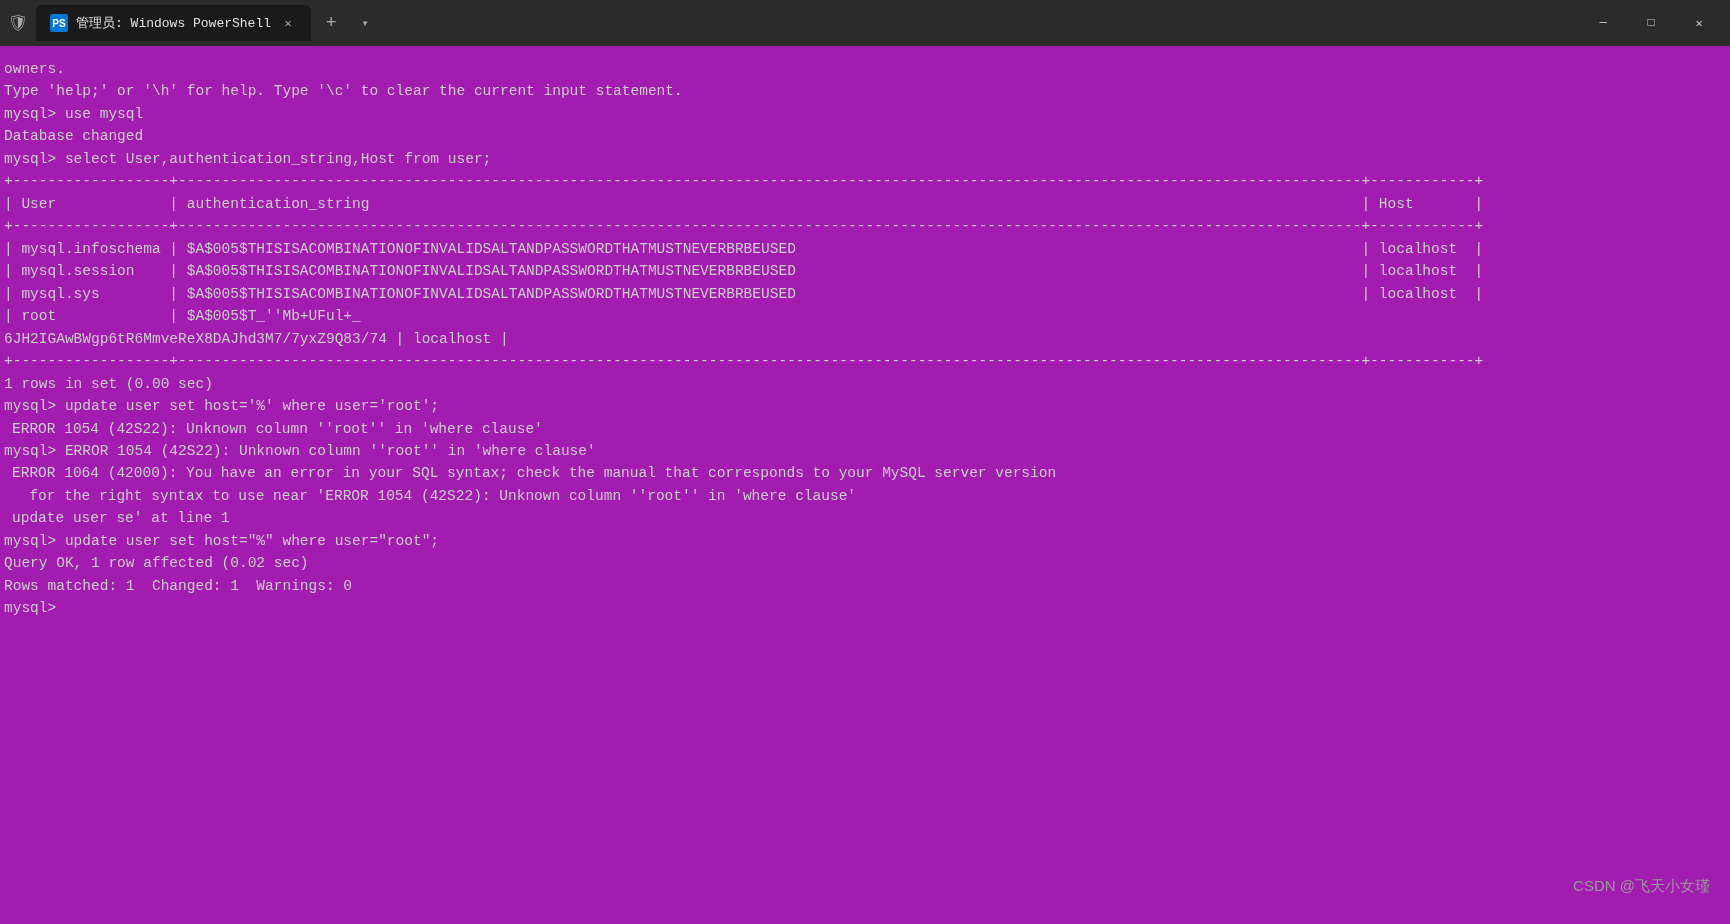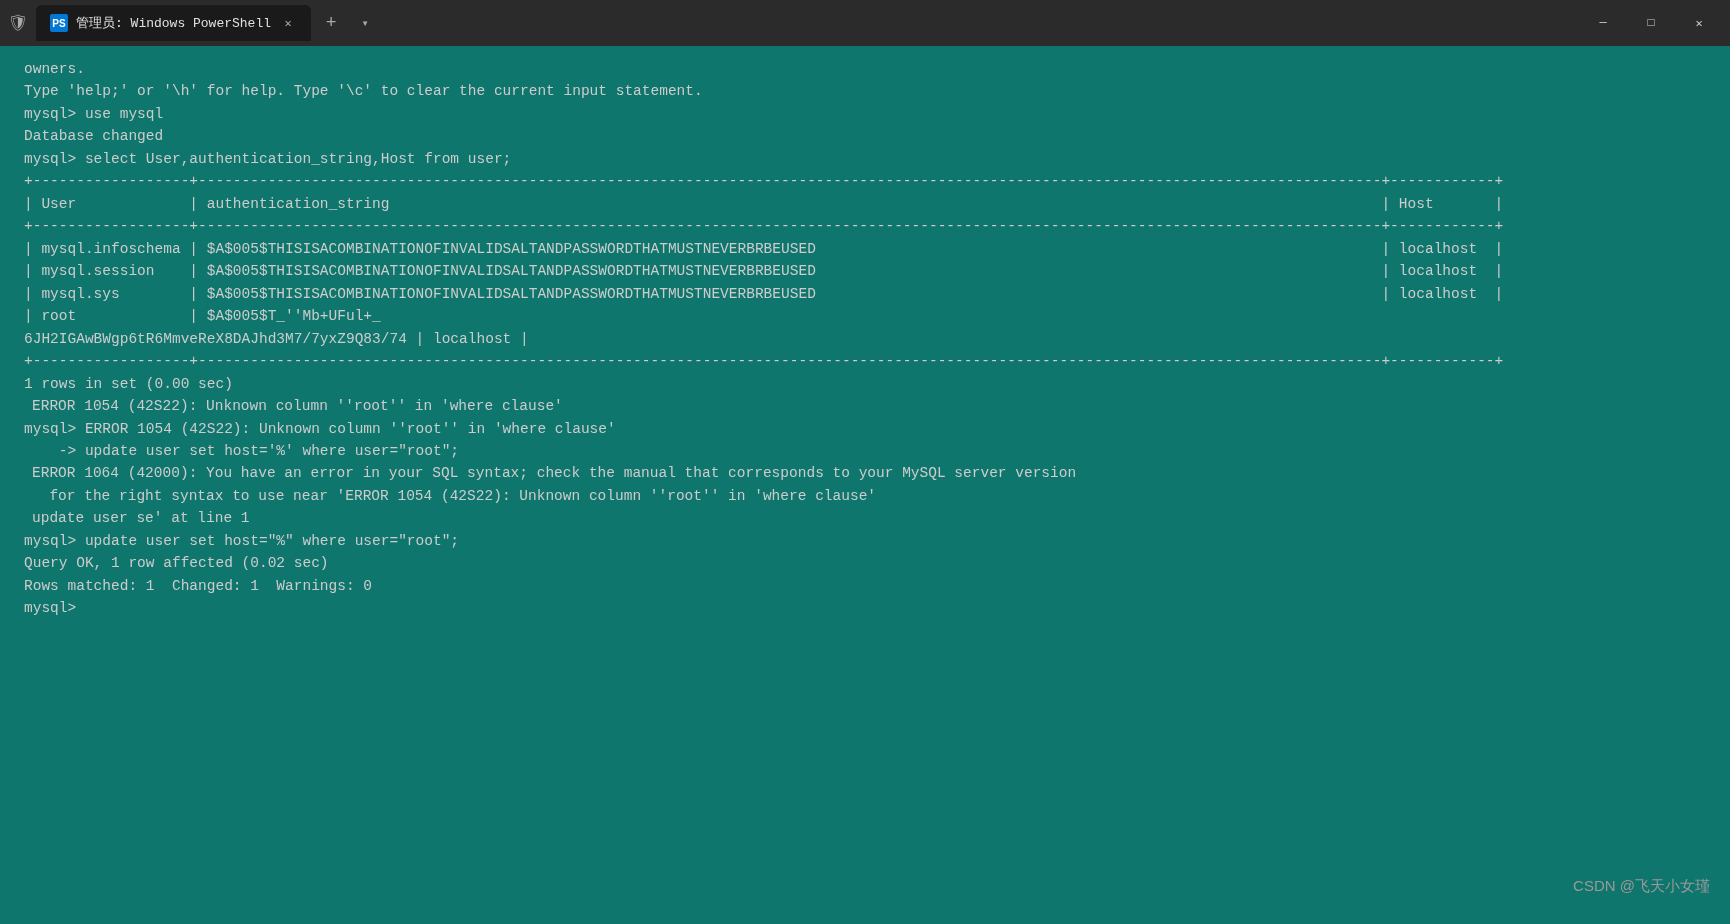--- a/index.html
+++ b/index.html
@@ -105,22 +105,22 @@
       height: 36px;
       display: flex;
       align-items: center;
       justify-content: center;
       cursor: pointer;
       color: #ccc;
       font-size: 12px;
     }
 
     .terminal-body {
-      background: #0f766e;
-      padding: 12px 24px;
+      background: #a21caf;
+      padding: 12px 4px;
       height: calc(924px - 46px);
       overflow-y: auto;
       color: #cccccc;
       font-size: 14.5px;
       line-height: 1.55;
     }
     .line { white-space: pre; }
     .table-line { color: #cccccc; font-family: 'Courier New', monospace; white-space: pre; }
     .error-line { color: #cccccc; white-space: pre; margin-left: 8px; }
     .watermark {
@@ -166,23 +166,23 @@
   <div class="table-line">| User             | authentication_string                                                                                                                  | Host       |</div>
   <div class="table-line">+------------------+----------------------------------------------------------------------------------------------------------------------------------------+------------+</div>
   <div class="table-line">| mysql.infoschema | $A$005$THISISACOMBINATIONOFINVALIDSALTANDPASSWORDTHATMUSTNEVERBRBEUSED                                                                 | localhost  |</div>
   <div class="table-line">| mysql.session    | $A$005$THISISACOMBINATIONOFINVALIDSALTANDPASSWORDTHATMUSTNEVERBRBEUSED                                                                 | localhost  |</div>
   <div class="table-line">| mysql.sys        | $A$005$THISISACOMBINATIONOFINVALIDSALTANDPASSWORDTHATMUSTNEVERBRBEUSED                                                                 | localhost  |</div>
   <div class="table-line">| root             | $A$005$T_''Mb+UFul+_</div>
   <div class="table-line">6JH2IGAwBWgp6tR6MmveReX8DAJhd3M7/7yxZ9Q83/74 | localhost |</div>
   <div class="table-line">+------------------+----------------------------------------------------------------------------------------------------------------------------------------+------------+</div>
   <div class="line">1 rows in set (0.00 sec)</div>
   <div class="line"></div>
+  <div class="line">mysql&gt; update user set host='%' where user='root';</div>
   <div class="error-line">ERROR 1054 (42S22): Unknown column ''root'' in 'where clause'</div>
   <div class="line">mysql&gt; ERROR 1054 (42S22): Unknown column ''root'' in 'where clause'</div>
-  <div class="line">    -&gt; update user set host='%' where user="root";</div>
   <div class="error-line">ERROR 1064 (42000): You have an error in your SQL syntax; check the manual that corresponds to your MySQL server version</div>
   <div class="error-line">  for the right syntax to use near 'ERROR 1054 (42S22): Unknown column ''root'' in 'where clause'</div>
   <div class="error-line">update user se' at line 1</div>
   <div class="line">mysql&gt; update user set host="%" where user="root";</div>
   <div class="line">Query OK, 1 row affected (0.02 sec)</div>
   <div class="line">Rows matched: 1  Changed: 1  Warnings: 0</div>
   <div class="line"></div>
   <div class="line">mysql&gt;</div>
 </div>
 

